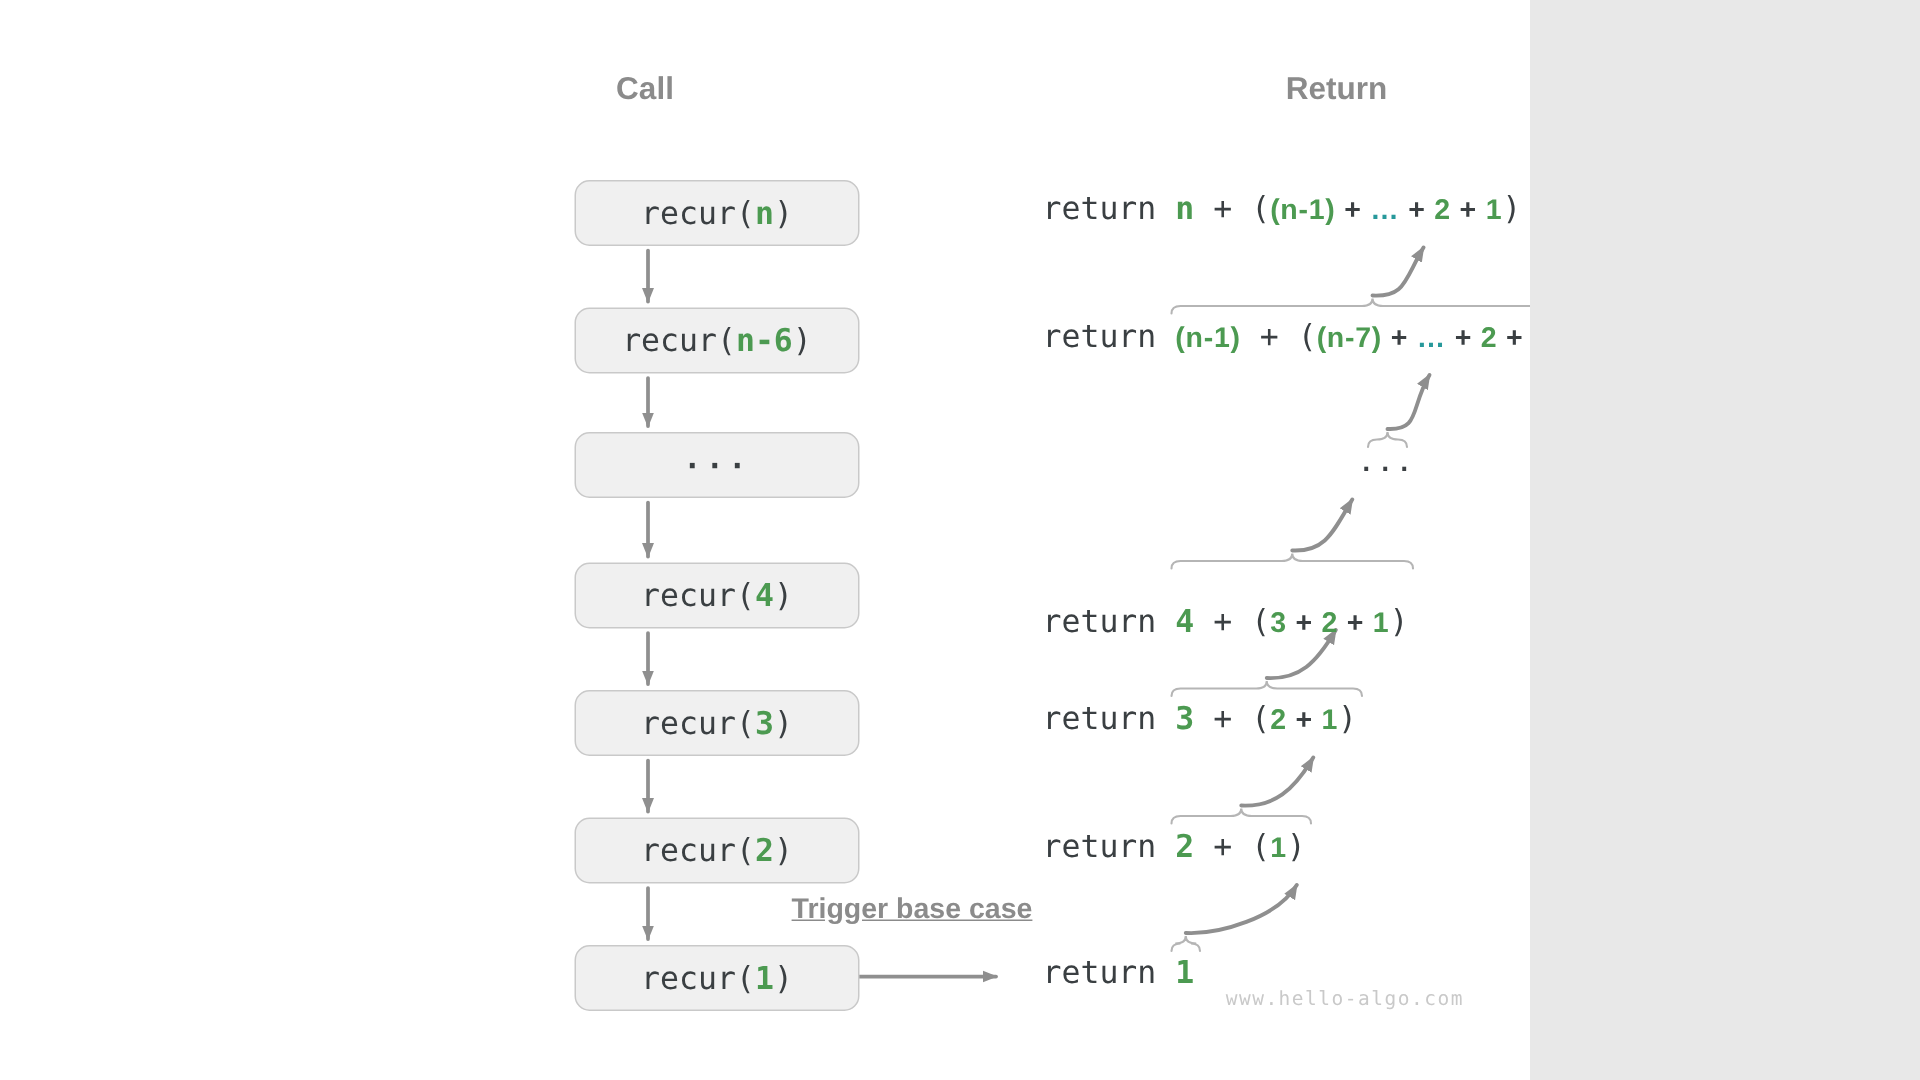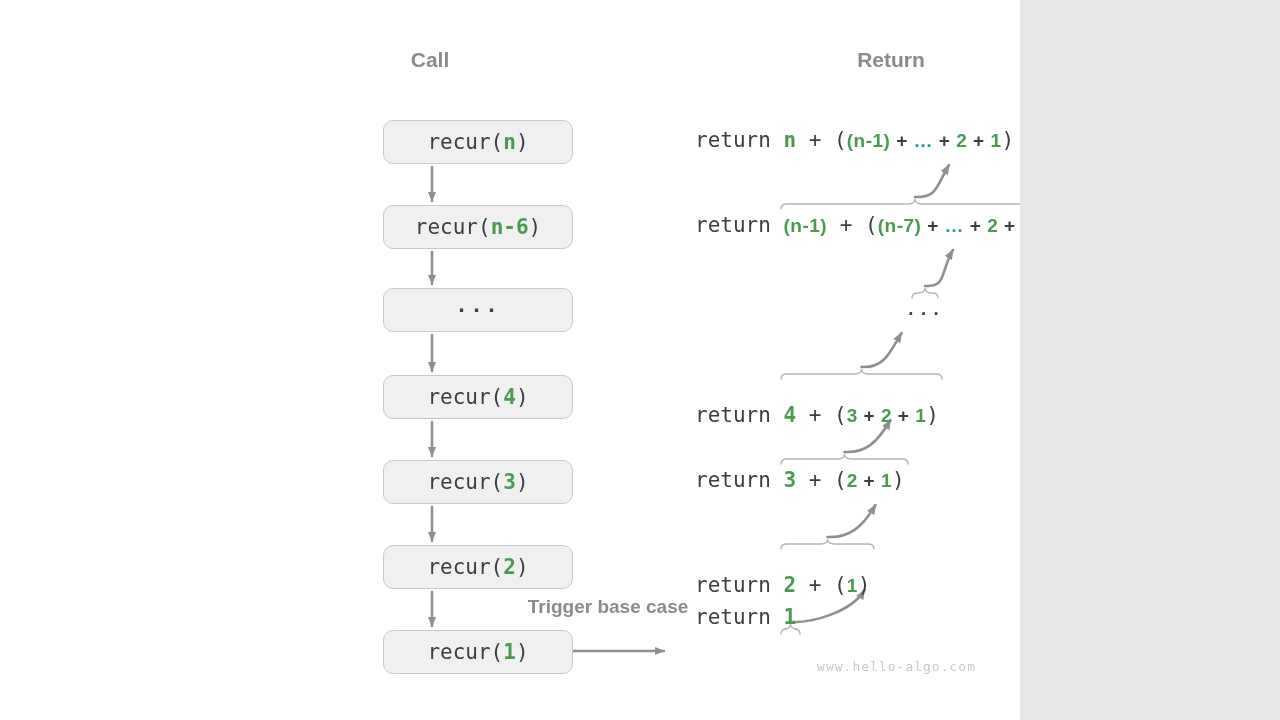--- a/index.html
+++ b/index.html
@@ -35,20 +35,21 @@
   .b  { font:bold 19px "Liberation Sans", sans-serif; color:var(--dark); letter-spacing:.5px; }
   .bg { font:bold 19px "Liberation Sans", sans-serif; color:var(--green); letter-spacing:.5px; }
   .bt { font:bold 19px "Liberation Sans", sans-serif; color:var(--teal); letter-spacing:.5px; }
   .dr { font:bold 16px "DejaVu Sans Mono", monospace; color:var(--dark); letter-spacing:3px; }
   .db { font:bold 20px "DejaVu Sans Mono", monospace; color:var(--dark); letter-spacing:3px; }
   #overlay{ position:absolute; left:0; top:0; pointer-events:none; }
   #trigger-label{
     position:absolute; left:608px; top:596px; transform:translateX(-50%);
     font:bold 19px "Liberation Sans", sans-serif; color:var(--gray);
     white-space:nowrap;
+    text-decoration:underline;
   }
   #watermark{
     position:absolute; right:44px; top:659px;
     font:13px "DejaVu Sans Mono", monospace; color:var(--watermark);
     letter-spacing:1px;
   }
 </style>
 </head>
 <body>
 
@@ -95,19 +96,19 @@
       <div class="call-box" style="top: 460px;"><span class="m">recur(</span><span class="mg">3</span><span class="m">)</span></div>
       <div class="call-box" style="top: 545px;"><span class="m">recur(</span><span class="mg">2</span><span class="m">)</span></div>
       <div class="call-box" style="top: 630px;"><span class="m">recur(</span><span class="mg">1</span><span class="m">)</span></div>
     </div>
   <div id="rets">
       <div class="ret-row" style="top: 125px;"><span class="m">return </span><span class="mg">n</span><span class="m"> + (</span><span class="bg">(n-1)</span><span class="b"> + </span><span class="bt">…</span><span class="b"> + </span><span class="bg">2</span><span class="b"> + </span><span class="bg">1</span><span class="m">)</span></div>
       <div class="ret-row" style="top: 210px;"><span class="m">return </span><span class="bg">(n-1)</span><span class="m"> + (</span><span class="bg">(n-7)</span><span class="b"> + </span><span class="bt">…</span><span class="b"> + </span><span class="bg">2</span><span class="b"> + </span><span class="bg">1</span><span class="m">)</span></div>
       <div class="ret-row dots-row" style="top: 293px; left: 925px;"><span class="dr">...</span></div>
       <div class="ret-row" style="top: 400px;"><span class="m">return </span><span class="mg">4</span><span class="m"> + (</span><span class="bg">3</span><span class="b"> + </span><span class="bg">2</span><span class="b"> + </span><span class="bg">1</span><span class="m">)</span></div>
       <div class="ret-row" style="top: 465px;"><span class="m">return </span><span class="mg">3</span><span class="m"> + (</span><span class="bg">2</span><span class="b"> + </span><span class="bg">1</span><span class="m">)</span></div>
-      <div class="ret-row" style="top: 550px; margin-top: 20px;"><span class="m">return </span><span class="mg">2</span><span class="m"> + (</span><span class="bg">1</span><span class="m">)</span></div>
-      <div class="ret-row" style="top: 602px; text-align: right;"><span class="m">return </span><span class="mg">1</span></div>
+      <div class="ret-row" style="top: 550px;"><span class="m">return </span><span class="mg">2</span><span class="m"> + (</span><span class="bg">1</span><span class="m">)</span></div>
+      <div class="ret-row" style="top: 634px; text-align: right;"><span class="m">return </span><span class="mg">1</span></div>
     </div>
 
   <div id="trigger-label">Trigger base case</div>
   <div id="watermark">www.hello-algo.com</div>
 </div>
 
 </body></html>

